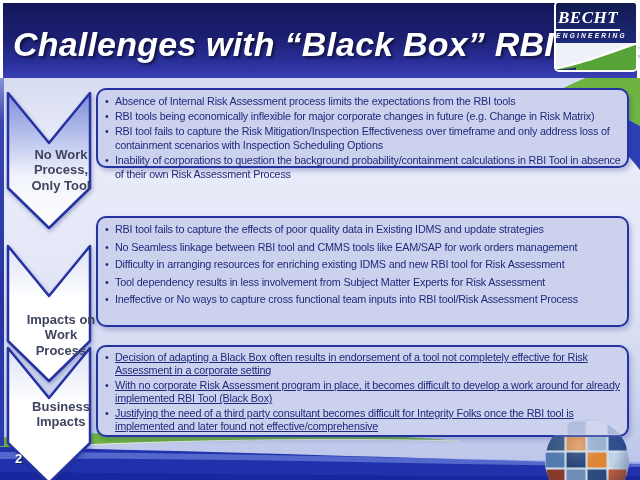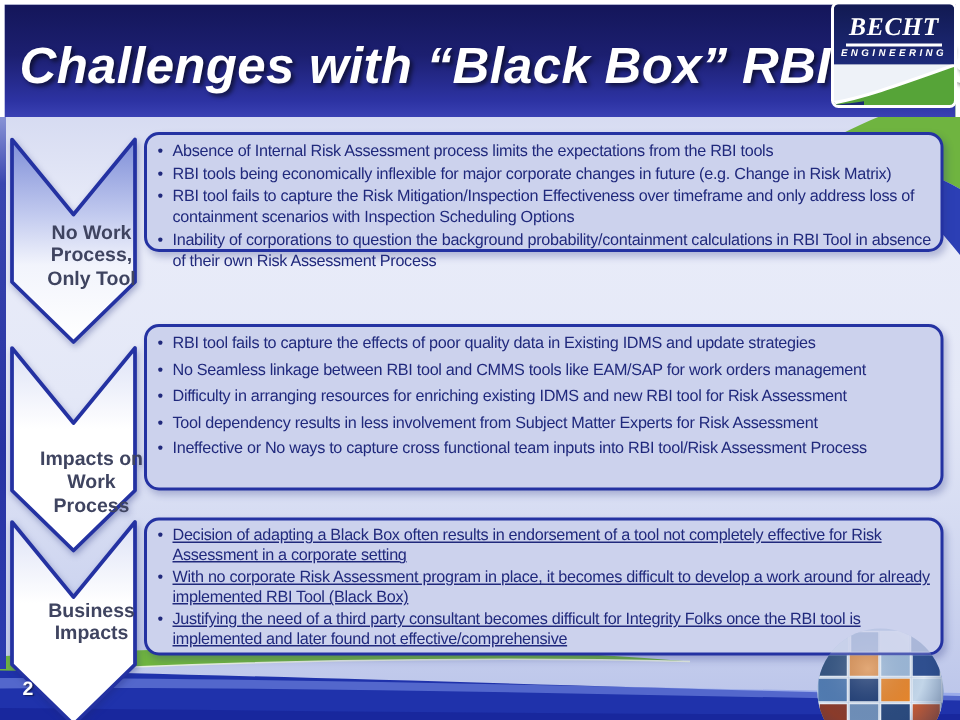--- a/index.html
+++ b/index.html
@@ -20,21 +20,21 @@
     color:#fff;font-size:34px;font-weight:bold;font-style:italic;
     letter-spacing:.2px;text-shadow:2px 2px 3px rgba(0,0,0,.55);
     white-space:nowrap;
   }
   
   .logo{
     position:absolute;right:2px;top:1px;width:84px;height:71px;z-index:6;
     background:#16205f;border:2px solid #fff;border-radius:5px;overflow:hidden;
     box-sizing:border-box;
   }
-  .logo-top{height:40px;background:linear-gradient(180deg,#121a52,#1d2a7a);text-align:center;}
+  .logo-top{height:40px;background:linear-gradient(180deg,#121a52,#1d2a7a);text-align:left;}
   .logo-name{
     display:inline-block;margin-top:5px;color:#fff;font-weight:bold;font-style:italic;
     font-size:17px;letter-spacing:.5px;border-bottom:2px solid #fff;padding:0 2px 1px 2px;
     font-family:"Liberation Serif",serif;
   }
   .logo-tagline{
     display:block;color:#fff;font-size:6.5px;letter-spacing:2.3px;font-style:italic;
     margin-top:1px;font-weight:bold;
   }
   .logo-bottom{position:relative;height:27px;background:#eef2f8;}
@@ -192,21 +192,21 @@
           <stop offset="38%" stop-color="#c3cbef"></stop>
           <stop offset="62%" stop-color="#f2f4fc"></stop>
           <stop offset="100%" stop-color="#ffffff"></stop>
         </linearGradient>
       </defs>
       <polygon points="2,2 43,52 84,2 84,97 43,137 2,97" fill="url(#chev1)" stroke="#2432a2" stroke-width="2.5" stroke-linejoin="round"></polygon>
     </svg>
     <div class="chevron-label" style="top:56px;">No Work Process, Only Tool</div>
   </div>
 
-  <div class="chevron" style="top:230px;">
+  <div class="chevron" style="top:244px;">
     <svg width="86" height="140" viewBox="0 0 86 140">
       <defs>
         <linearGradient id="chev2" x1="0" y1="0" x2="0" y2="1">
           <stop offset="0%" stop-color="#dde2f6"></stop>
           <stop offset="40%" stop-color="#ffffff"></stop>
           <stop offset="100%" stop-color="#ffffff"></stop>
         </linearGradient>
       </defs>
       <polygon points="2,2 43,52 84,2 84,97 43,137 2,97" fill="url(#chev2)" stroke="#2432a2" stroke-width="2.5" stroke-linejoin="round"></polygon>
     </svg>

